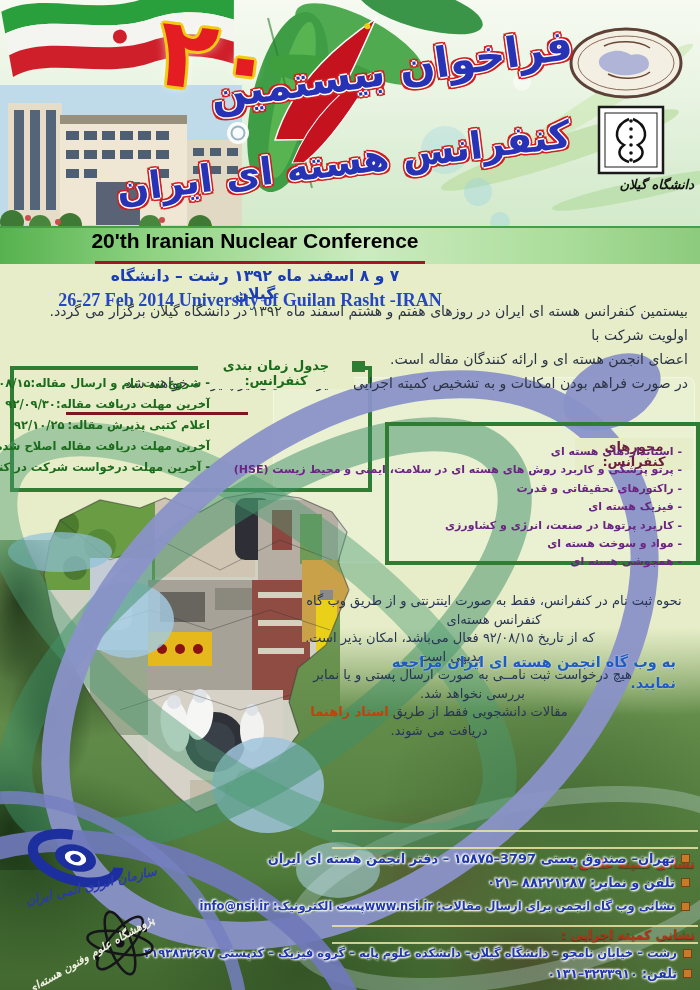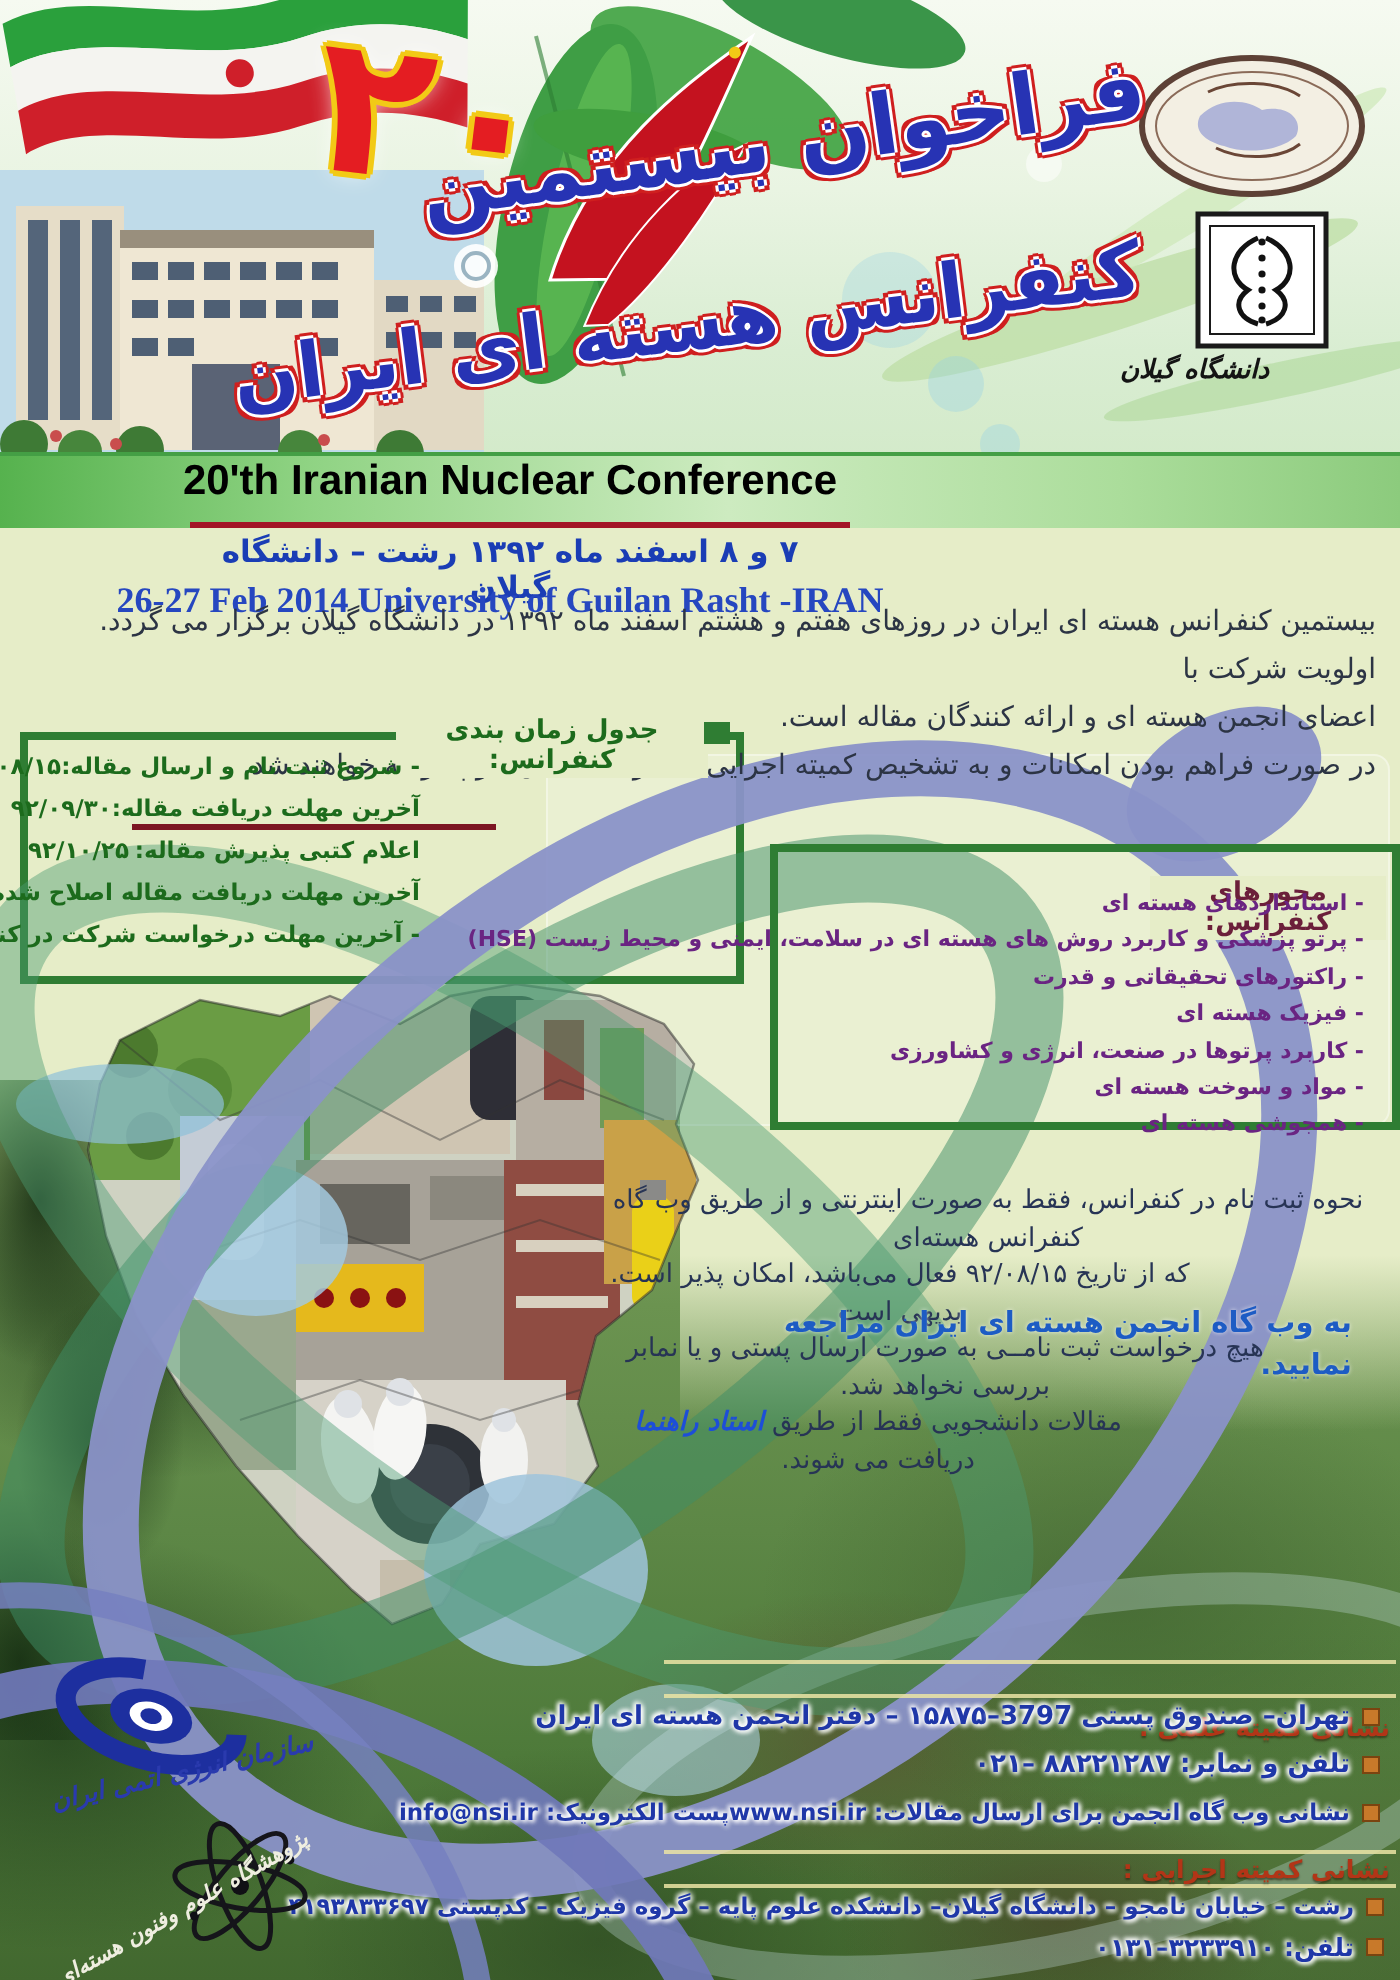--- a/index.html
+++ b/index.html
@@ -71,41 +71,41 @@
   .top-title{left:575px;top:413px;width:118px;z-index:6;direction:rtl;text-align:center;
     background:#e6edc8;font-size:13px;font-weight:bold;color:#6b1f3a;padding:1px 0;margin-top:25px;}
   .top-items{left:330px;top:430px;width:352px;z-index:6;direction:rtl;margin-top:13px;}
   .top-items div{font-size:11px;font-weight:bold;color:#6a2482;line-height:18.4px;white-space:nowrap;}
   
   .reg{left:300px;top:592px;width:388px;z-index:5;direction:rtl;text-align:center;
     font-size:13px;font-weight:500;color:#273455;line-height:18.5px;}
   .reg .l2{margin-left:0;margin-right:88px;}
   .reg .l3{margin-right:43px;}
   .reg .l4{margin-right:110px;}
-  .reg b{font-weight:bold;color:#1d4ed8;font-style:italic;}
+  .reg b{font-weight:bold;color:#c2410c;}
   .callout{left:388px;top:652px;width:288px;z-index:5;direction:rtl;text-align:right;
     font-size:14.5px;font-weight:bold;color:#1d5cc4;line-height:21px;
     text-shadow:0 0 2px rgba(255,255,255,.7);}
   
   .hline{height:2px;background:rgba(235,228,165,.85);z-index:5;}
   .sec-title{z-index:6;direction:rtl;text-align:right;font-size:12.5px;font-weight:bold;color:#b23517;
     text-shadow:0 1px 1px rgba(40,20,5,.5);}
   .c-row{z-index:6;direction:rtl;text-align:right;display:flex;align-items:center;justify-content:flex-start;
     font-size:13px;font-weight:bold;color:#1f37a8;white-space:nowrap;
     text-shadow:0 0 3px #fff,0 0 3px #fff,1px 1px 2px #fff,-1px -1px 2px #fff;}
   .c-row .bullet{display:inline-block;width:7px;height:7px;background:#c8792a;border:1px solid #7a4410;
     margin-left:6px;flex:none;}
   .c-row .gap{display:inline-block;width:22px;}
   .small-row{font-size:11.5px;}
   
   .aeoi-text{left:-4px;top:878px;width:190px;z-index:6;direction:rtl;text-align:center;
     transform:rotate(-13deg);font-size:12.5px;font-weight:bold;font-style:italic;color:#2a3aae;}
   .nstri-text{left:-14px;top:948px;width:210px;z-index:6;direction:rtl;text-align:center;
     transform:rotate(-30deg);font-size:11px;font-weight:bold;font-style:italic;color:#efeee0;}
-  .guilan-cap{left:560px;top:177px;width:122px;z-index:4;direction:rtl;text-align:left;
+  .guilan-cap{left:572px;top:177px;width:122px;z-index:4;direction:rtl;text-align:right;
     font-family:"DejaVu Serif",serif;font-style:italic;font-weight:bold;font-size:13px;color:#141414;}
   svg{display:block;}
 </style>
 </head>
 <body>
 
 <div class="poster">
 
   <div class="abs top-bg"></div>
   <div class="abs mid-bg"></div>

